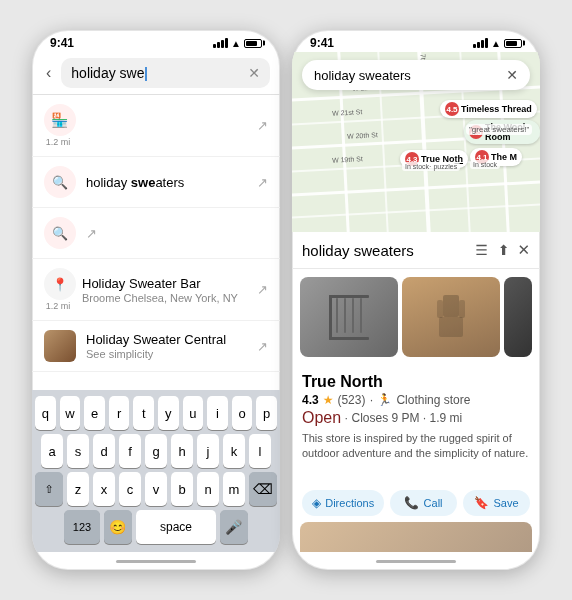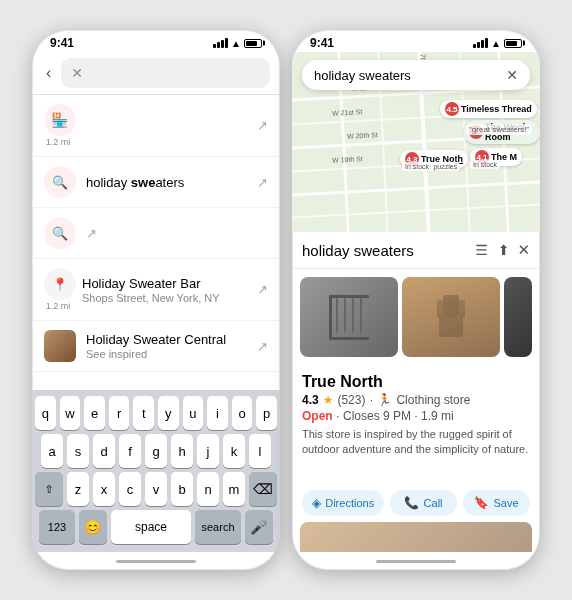--- a/index.html
+++ b/index.html
@@ -159,21 +159,21 @@
     .photo-thumb-brown { background: linear-gradient(135deg, #b8936a, #8b6240); }
     .photo-thumb-extra { width: 30px; flex: none; border-radius: 8px; overflow: hidden; background: linear-gradient(135deg, #555, #333); }
     
     .store-info { padding: 8px 10px 6px; flex: 1; }
     .store-name { font-size: 16px; font-weight: 600; color: #000; margin-bottom: 2px; }
     .store-rating { display: flex; align-items: center; gap: 4px; font-size: 12px; margin-bottom: 2px; }
     .stars { color: #f5a623; }
     .rating-num { font-weight: 600; }
     .review-count { color: #555; }
     .store-type { color: #555; }
-    .open-status { color: #ef4444; font-weight: 700; font-size: 12px; }
+    .open-status { color: #7f1d1d; font-weight: 400; font-size: 16px; }
     .close-time { color: #555; font-size: 12px; }
     .store-distance { color: #555; font-size: 12px; }
     .store-desc { font-size: 11px; color: #555; margin-top: 4px; line-height: 1.4; }
     .action-buttons { display: flex; gap: 6px; padding: 6px 10px 6px; flex-shrink: 0; }
     .action-btn {
       background: #e8f4fb; border-radius: 20px; padding: 6px 10px;
       display: flex; align-items: center; gap: 4px;
       font-size: 11px; color: #1a73b8; font-weight: 500;
       cursor: pointer; flex: 1; justify-content: center;
     }
@@ -205,20 +205,21 @@
           <div class="battery-fill"></div>
         </div>
       </div>
     </div>
 
     <div class="phone1-content">
 
       <div class="search-bar-container">
         <span class="back-arrow">‹</span>
         <div class="search-input-box">
+          <span class="search-input-text">holiday swe<span class="search-cursor"></span></span>
           <span class="search-clear">✕</span>
         </div>
       </div>
       <div class="divider"></div>
 
       <div class="search-results">
 
         <div class="result-item">
           <div style="display:flex;flex-direction:column;align-items:flex-start;width:28px;flex-shrink:0">
             <div class="result-icon place">🏪</div>
@@ -242,30 +243,30 @@
           <span class="arrow-icon">↗</span>
         </div>
 
         <div class="result-item">
           <div style="display:flex;flex-direction:column;align-items:flex-start;width:28px;flex-shrink:0">
             <div class="result-icon location" style="font-size:13px">📍</div>
             <span style="font-size:9px;color:#888;text-align:center;width:100%;margin-top:1px">1.2 mi</span>
           </div>
           <div class="result-text">
             <div class="result-title">Holiday Sweater Bar</div>
-            <div class="result-subtitle">Shops Street, New York, NY</div>
+            <div class="result-subtitle">Broome Chelsea, New York, NY</div>
           </div>
           <span class="arrow-icon">↗</span>
         </div>
 
         <div class="result-item">
           <div class="result-icon-store" style="width:32px;height:32px;border-radius:6px;background:linear-gradient(135deg,#b8936a,#7a5030);flex-shrink:0"></div>
           <div class="result-text">
             <div class="result-title">Holiday Sweater Central</div>
-            <div class="result-subtitle">See inspired</div>
+            <div class="result-subtitle">See simplicity</div>
           </div>
           <span class="arrow-icon">↗</span>
         </div>
 
       </div>
 
       <div class="keyboard">
         <div class="key-row">
           <div class="key">q</div>
           <div class="key">w</div>
@@ -297,21 +298,20 @@
           <div class="key">v</div>
           <div class="key">b</div>
           <div class="key">n</div>
           <div class="key">m</div>
           <div class="key dark" style="max-width:28px;font-size:14px">⌫</div>
         </div>
         <div class="key-row">
           <div class="key dark num" style="max-width:36px;font-size:11px">123</div>
           <div class="key dark emoji" style="max-width:28px">😊</div>
           <div class="key space" style="font-size:12px">space</div>
-          <div class="key dark search-key" style="max-width:46px;font-size:11px">search</div>
           <div class="key dark mic" style="max-width:28px">🎤</div>
         </div>
       </div>
     </div>
 
     <div class="home-indicator">
       <div class="home-bar"></div>
     </div>
   </div>
 

